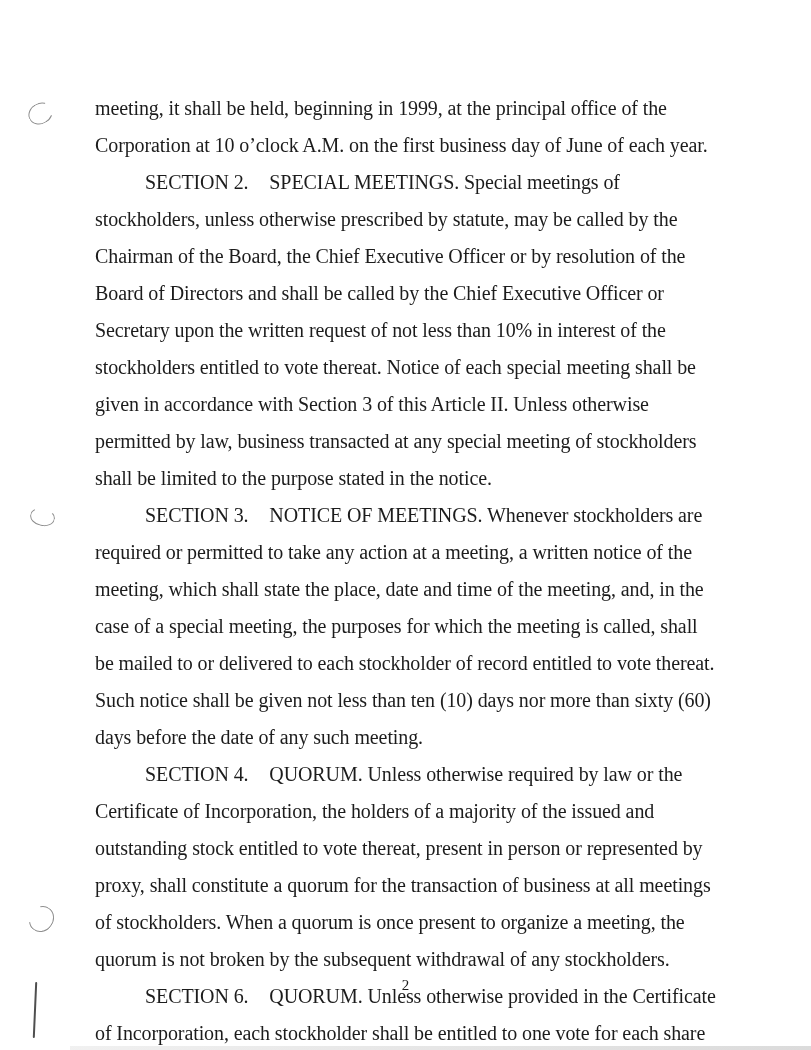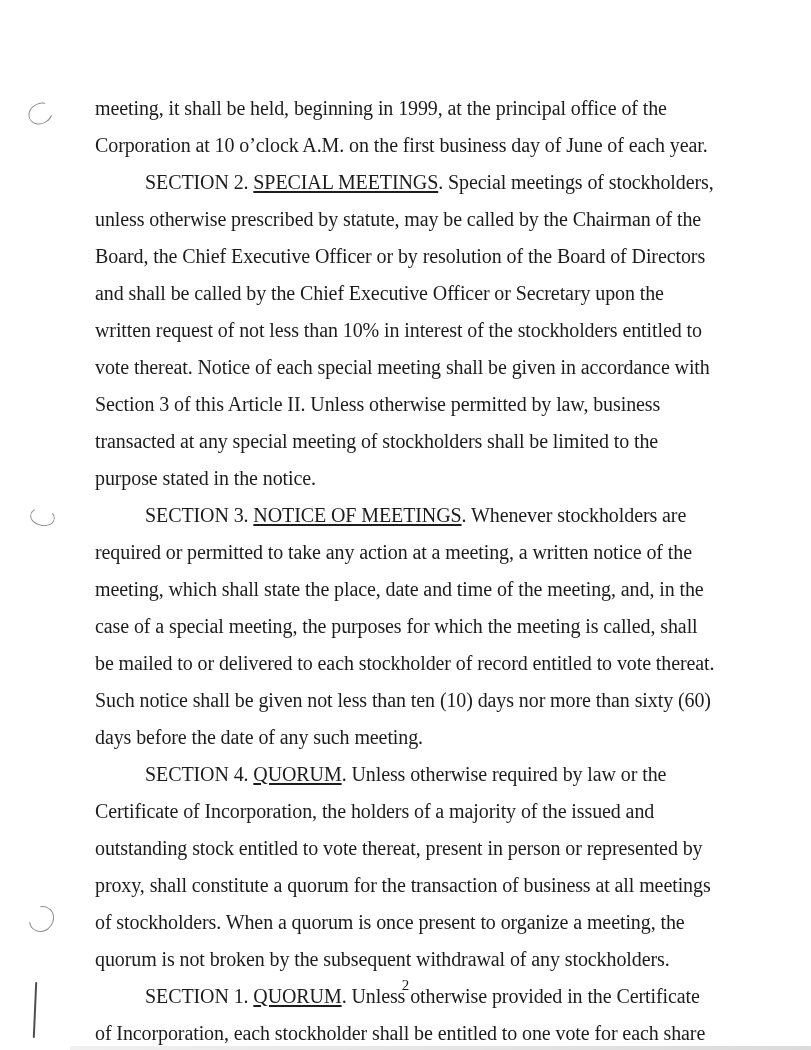--- a/index.html
+++ b/index.html
@@ -31,22 +31,22 @@
     text-align: left;
   }
   p.para {
     margin: 0;
     padding: 0;
   }
   p.para.indent {
     text-indent: 50px;
   }
   .u {
-    text-decoration: underline;
     text-underline-offset: 2px;
+    margin-left: 16px;
   }
   .page-number {
     position: absolute;
     top: 977px;
     left: 0;
     width: 100%;
     text-align: center;
     font-size: 15px;
     color: #1c1c1c;
   }
@@ -102,21 +102,21 @@
 
   <span class="punch p1"></span>
   <span class="punch p2"></span>
   <span class="punch p3"></span>
 
   <div class="doc-body">
       <p class="para"><span>meeting, it shall be held, beginning in 1999, at the principal office of the Corporation at 10 o’clock A.M. on the first business day of June of each year.</span></p>
       <p class="para indent"><span>SECTION 2. </span><span class="u">SPECIAL MEETINGS</span><span>. Special meetings of stockholders, unless otherwise prescribed by statute, may be called by the Chairman of the Board, the Chief Executive Officer or by resolution of the Board of Directors and shall be called by the Chief Executive Officer or Secretary upon the written request of not less than 10% in interest of the stockholders entitled to vote thereat.  Notice of each special meeting shall be given in accordance with Section 3 of this Article II.  Unless otherwise permitted by law, business transacted at any special meeting of stockholders shall be limited to the purpose stated in the notice.</span></p>
       <p class="para indent"><span>SECTION 3. </span><span class="u">NOTICE OF MEETINGS</span><span>. Whenever stockholders are required or permitted to take any action at a meeting, a written notice of the meeting, which shall state the place, date and time of the meeting, and, in the case of a special meeting, the purposes for which the meeting is called, shall be mailed to or delivered to each stockholder of record entitled to vote thereat.  Such notice shall be given not less than ten (10) days nor more than sixty (60) days before the date of any such meeting.</span></p>
       <p class="para indent"><span>SECTION 4. </span><span class="u">QUORUM</span><span>. Unless otherwise required by law or the Certificate of Incorporation, the holders of a majority of the issued and outstanding stock entitled to vote thereat, present in person or represented by proxy, shall constitute a quorum for the transaction of business at all meetings of stockholders.  When a quorum is once present to organize a meeting, the quorum is not broken by the subsequent withdrawal of any stockholders.</span></p>
-      <p class="para indent"><span>SECTION 1. </span><span class="u">QUORUM</span><span>. Unless otherwise provided in the Certificate of Incorporation, each stockholder shall be entitled to one vote for each share of capital stock held by such stockholder.  Upon the request of not less than 10% in interest of the stockholders entitled to vote</span></p>
+      <p class="para indent"><span>SECTION 6. </span><span class="u">QUORUM</span><span>. Unless otherwise provided in the Certificate of Incorporation, each stockholder shall be entitled to one vote for each share of capital stock held by such stockholder.  Upon the request of not less than 10% in interest of the stockholders entitled to vote</span></p>
     </div>
 
   <div class="page-number">2</div>
 
   <div class="scan-line"></div>
   <div class="scan-edge"></div>
 
 </div>
 
 </body></html>

